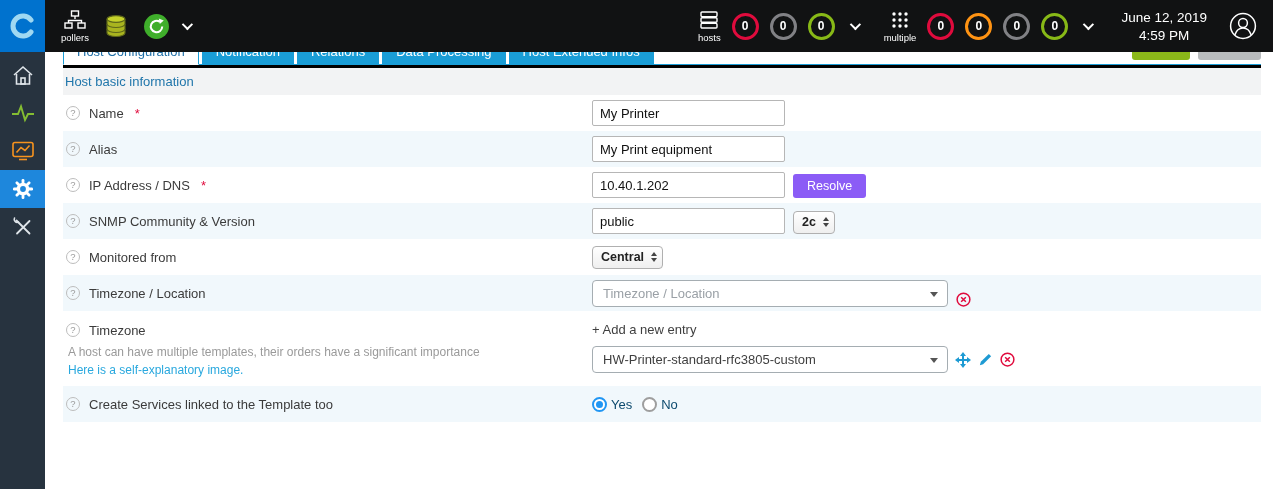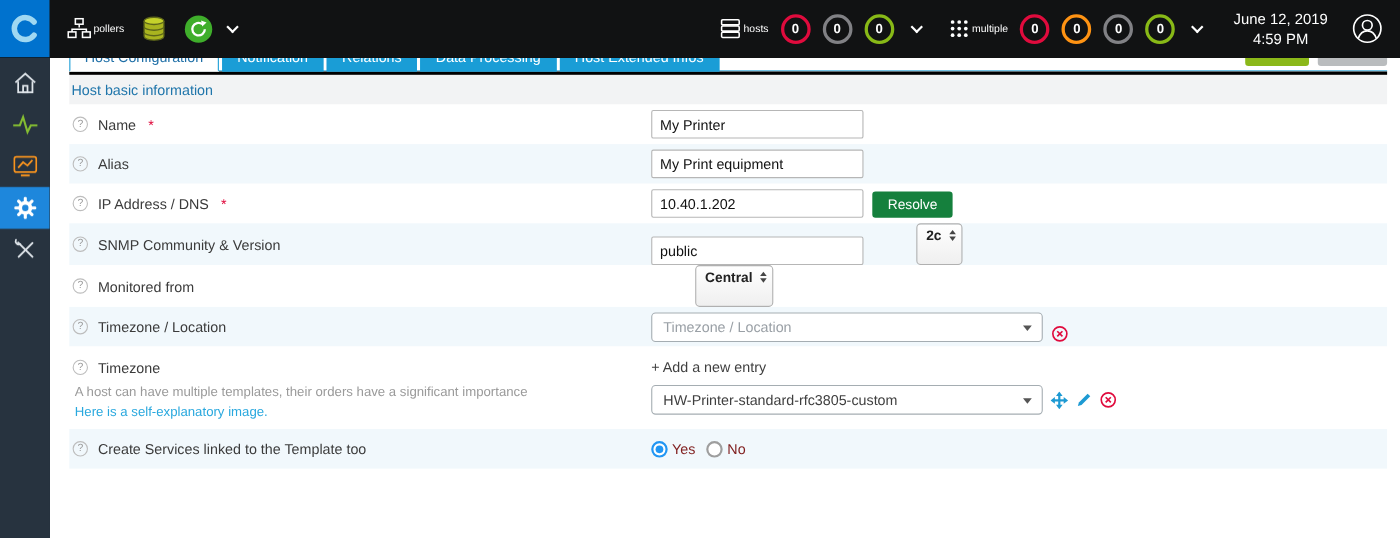--- a/index.html
+++ b/index.html
@@ -4,21 +4,21 @@
 <style>
   * { margin:0; padding:0; box-sizing:border-box; }
   html,body { width:1273px; height:489px; overflow:hidden; background:#fff;
     font-family:"Liberation Sans", sans-serif; }
 
   
   .topbar { position:fixed; top:0; left:0; width:1273px; height:52px;
     background:#111213; display:flex; align-items:center; z-index:20; }
   .logo { width:45px; height:52px; background:#0072ce; display:flex;
     align-items:center; justify-content:center; flex:0 0 45px; cursor:pointer; }
-  .tb-item { display:flex; flex-direction:row; align-items:center; gap:2px;
+  .tb-item { display:flex; flex-direction:column; align-items:center; gap:2px;
     margin-left:16px; cursor:pointer; }
   .tb-item .tb-label { color:#fff; font-size:9.5px; }
   .tb-icononly { margin-left:16px; display:flex; align-items:center; cursor:pointer; }
   .chev { width:8px; height:8px; border-right:2px solid #fff; border-bottom:2px solid #fff;
     transform:rotate(45deg) translateY(-2px); display:inline-block; margin-left:12px; cursor:pointer; }
   .tb-group { display:flex; align-items:center; gap:11px; }
   .tb-group.hosts { margin-left:auto; }
   .tb-group.services { margin-left:26px; }
   .badge { width:27px; height:27px; border-radius:50%; border:3px solid #888;
     display:flex; align-items:center; justify-content:center; color:#fff;
@@ -65,26 +65,26 @@
   .frow.alt { background:#f1f8fc; }
   .c-label { flex:0 0 529px; display:flex; align-items:center; gap:9px; padding-left:3px; }
   .c-label .lbl { font-size:13px; color:#3b3b3b; }
   .req { color:#e00b3d; font-size:13px; margin-left:2px; }
   .c-value { flex:1; display:flex; align-items:flex-end; gap:8px; }
   .help { flex:0 0 14px; width:14px; height:14px; border-radius:50%;
     border:1px solid #bdbdbd; color:#9b9b9b; font-size:9.5px; line-height:12px;
     text-align:center; cursor:pointer; }
   .tinput { width:193px; height:26px; border:1px solid #b6b6b6; border-radius:2px;
     font-size:13px; padding:2px 7px; color:#111; font-family:inherit; }
-  .btn.resolve { background:#15803d; padding:5px 14px; }
+  .btn.resolve { background:#8b5cf6; padding:5px 14px; }
 
   .mac-select { display:inline-flex; align-items:center; gap:7px;
-    border:1px solid #b0b0b0; border-radius:4px; padding:3px 5px 19px 8px;
+    border:1px solid #b0b0b0; border-radius:4px; padding:3px 5px 4px 8px;
     background:linear-gradient(#ffffff,#efefef); font-size:12.5px; color:#222;
-    cursor:pointer; font-weight:bold;margin-left:40px; }
+    cursor:pointer; font-weight:bold; }
   .stepper { display:flex; flex-direction:column; gap:2px; }
   .tri-up { width:0; height:0; border-left:3.5px solid transparent;
     border-right:3.5px solid transparent; border-bottom:4px solid #444; }
   .tri-dn { width:0; height:0; border-left:3.5px solid transparent;
     border-right:3.5px solid transparent; border-top:4px solid #444; }
 
   .s2 { position:relative; width:356px; height:27px; border:1px solid #a5adb2;
     border-radius:4px; background:#fff; display:flex; align-items:center;
     padding:0 26px 0 10px; font-size:13px; cursor:pointer; }
   .s2 .ph { color:#9aa0a6; }
@@ -98,21 +98,21 @@
   .helper { font-size:12px; color:#9a9a9a; line-height:15px; margin-left:2px; }
   .helper-link { font-size:12px; color:#29a8de; line-height:16px; margin-left:2px;
     cursor:pointer; display:inline-block; }
   .tpl-right { flex-direction:column; align-items:flex-start; gap:5px; display:flex; flex:1; }
   .add-entry { font-size:13px; color:#3f3f3f; min-height:24px; display:flex;
     align-items:center; cursor:pointer; }
   .tpl-select-line { display:flex; align-items:center; gap:7px; }
   .icon-btn { display:flex; align-items:center; cursor:pointer; }
 
   .radio-group { display:flex; align-items:center; gap:10px; }
-  .radio { display:flex; align-items:center; gap:4px; font-size:13px; color:#7f1d1d;
+  .radio { display:flex; align-items:center; gap:4px; font-size:13px; color:#0c4a6e;
     cursor:pointer; }
   .rb { width:15px; height:15px; border-radius:50%; border:2px solid #9e9e9e;
     display:flex; align-items:center; justify-content:center; background:#fff; }
   .rb.checked { border-color:#2196f3; }
   .rb.checked::after { content:""; width:7px; height:7px; border-radius:50%;
     background:#2196f3; }
 </style>
 </head>
 <body>
 

